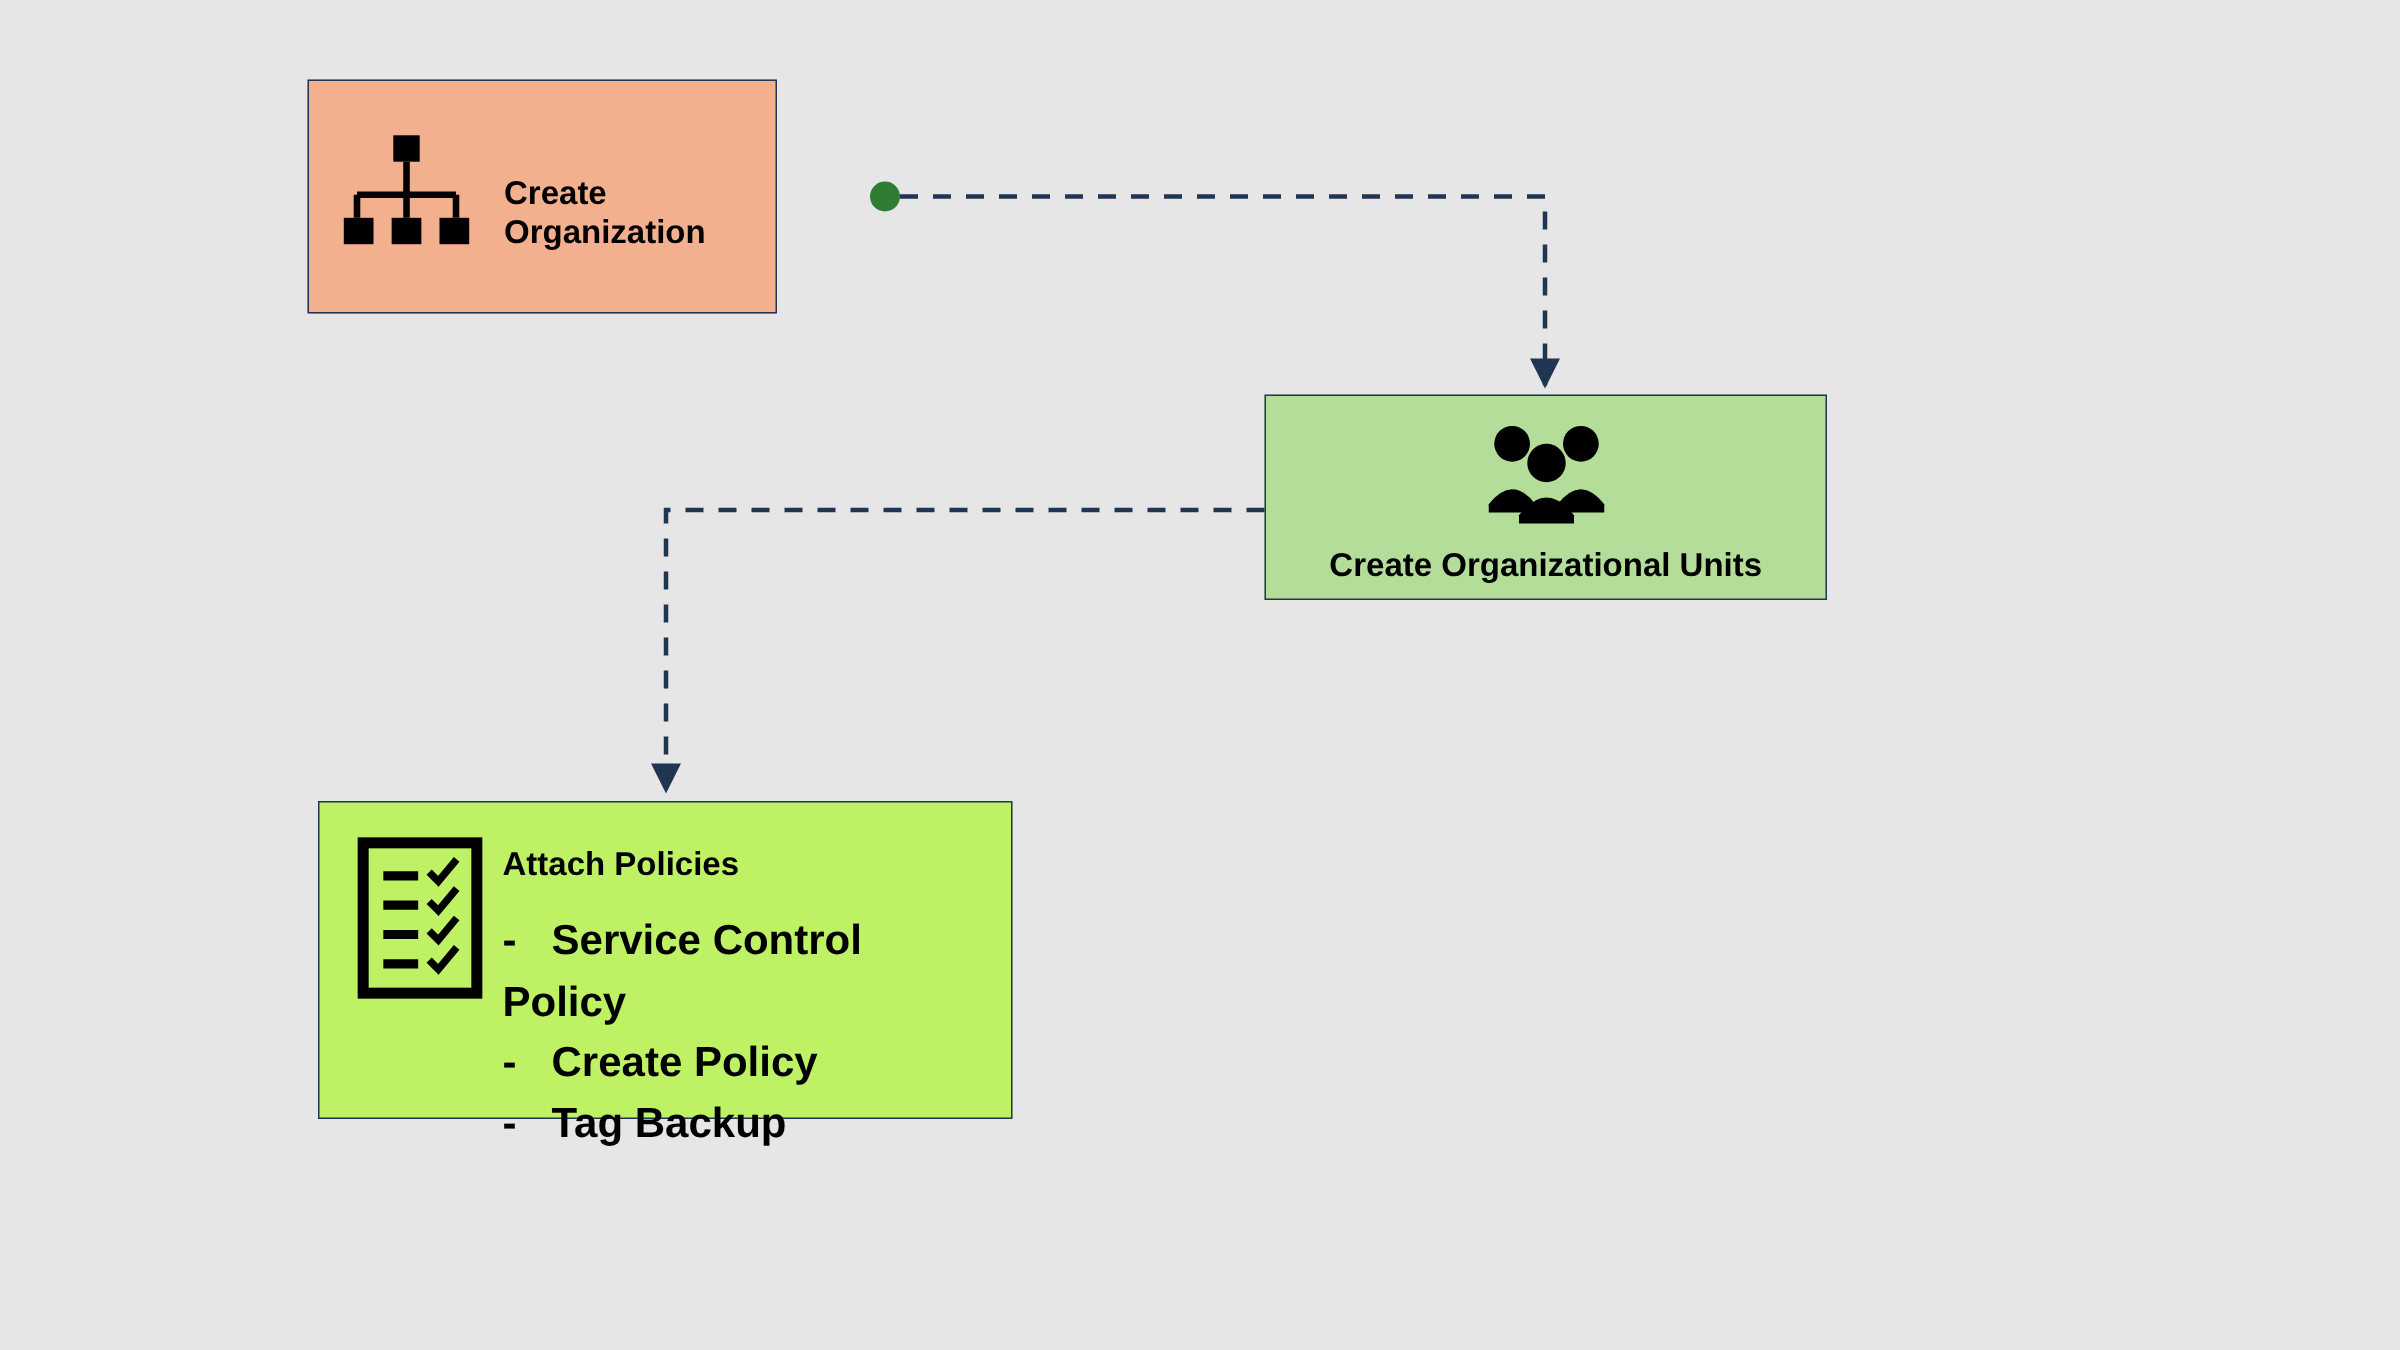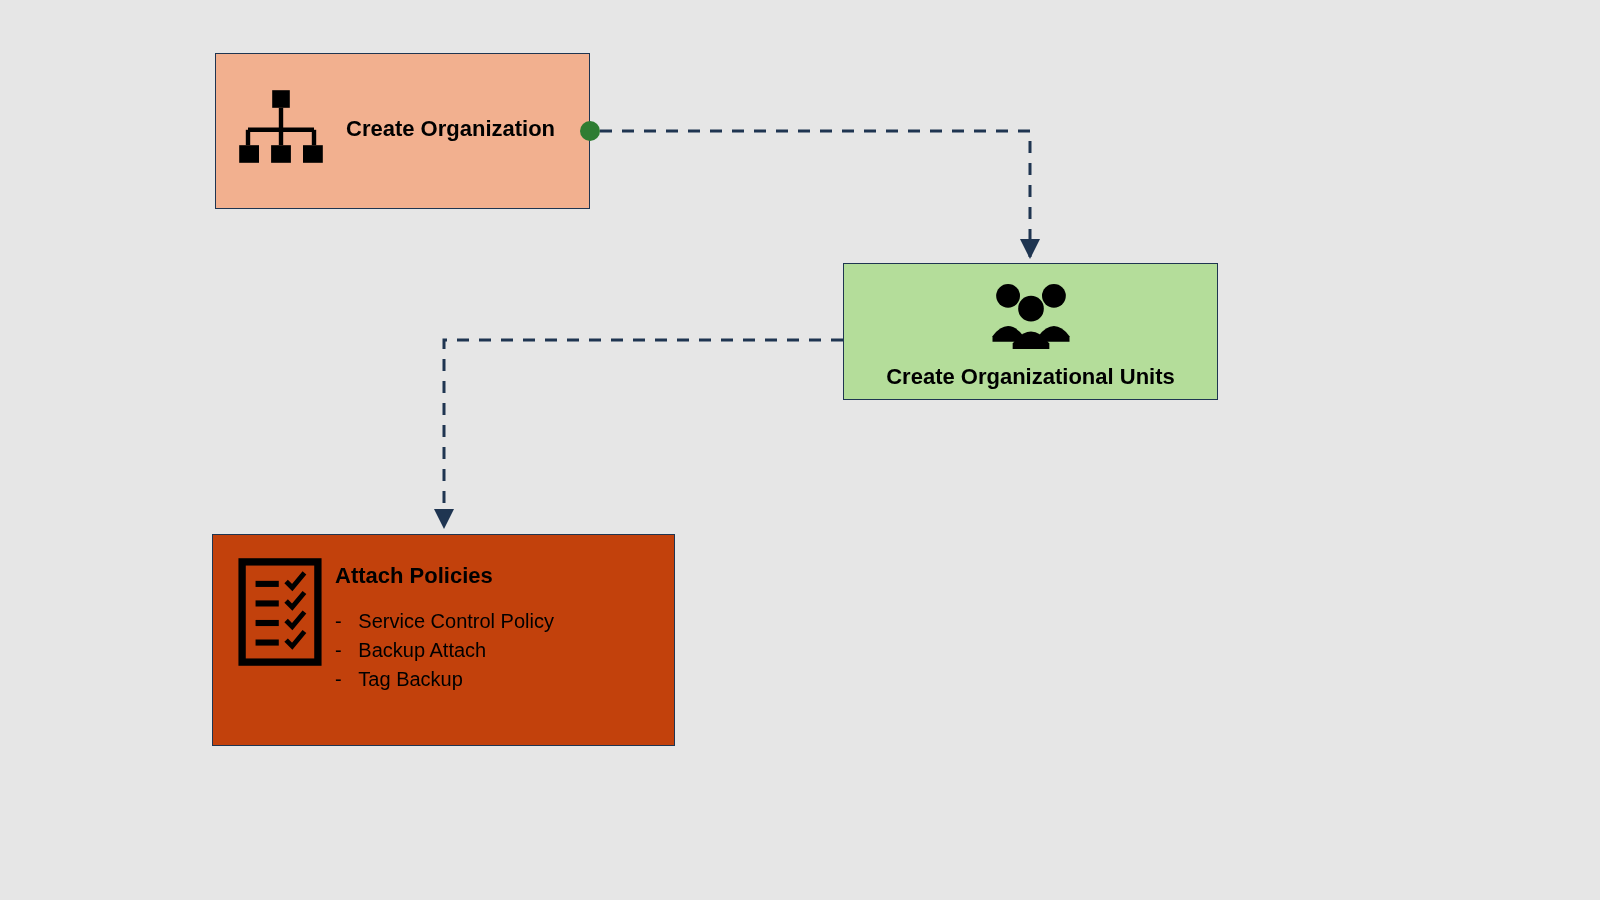--- a/index.html
+++ b/index.html
@@ -1,26 +1,26 @@
 <!DOCTYPE html>
 <html><head>
 <meta charset="utf-8">
 <style>
   html,body{margin:0;padding:0;width:1600px;height:900px;background:#e6e6e6;font-family:"Comic Sans MS","Segoe UI",sans-serif;overflow:hidden}
   .node{position:absolute;border:1px solid #1f3551;box-sizing:border-box}
   .orange{background:#f2b08f}
   .green{background:#b4dd9a}
-  .yellow{background:#c2410c}
+  .yellow{background:#bef264}
   .node-label{font-weight:bold}
   svg.full{position:absolute;left:0;top:0;width:1600px;height:900px;pointer-events:none}
 </style>
 </head>
 <body>
 
-<div class="node orange" style="left:215px;top:53px;width:375px;height:156px">
+<div class="node orange" style="left:205px;top:53px;width:313px;height:156px">
   <svg width="110" height="110" viewBox="0 0 100 100" style="position:absolute;left:10px;top:23px">
     <rect x="42" y="12" width="16" height="16"></rect>
     <line x1="50" y1="28" x2="50" y2="48" stroke="#000" stroke-width="4"></line>
     <line x1="20" y1="48" x2="80" y2="48" stroke="#000" stroke-width="4"></line>
     <line x1="20" y1="48" x2="20" y2="62" stroke="#000" stroke-width="4"></line>
     <line x1="50" y1="48" x2="50" y2="62" stroke="#000" stroke-width="4"></line>
     <line x1="80" y1="48" x2="80" y2="62" stroke="#000" stroke-width="4"></line>
     <rect x="12" y="62" width="18" height="16"></rect>
     <rect x="41" y="62" width="18" height="16"></rect>
     <rect x="70" y="62" width="18" height="16"></rect>
@@ -47,23 +47,23 @@
     <line x1="15" y1="38" x2="34" y2="38" stroke="#000" stroke-width="5"></line>
     <line x1="15" y1="54" x2="34" y2="54" stroke="#000" stroke-width="5"></line>
     <line x1="15" y1="70" x2="34" y2="70" stroke="#000" stroke-width="5"></line>
     <polyline points="40,20 45,25 55,13" fill="none" stroke="#000" stroke-width="4"></polyline>
     <polyline points="40,36 45,41 55,29" fill="none" stroke="#000" stroke-width="4"></polyline>
     <polyline points="40,52 45,57 55,45" fill="none" stroke="#000" stroke-width="4"></polyline>
     <polyline points="40,68 45,73 55,61" fill="none" stroke="#000" stroke-width="4"></polyline>
   </svg>
   <div style="position:absolute;left:122px;top:28px;right:15px">
     <div class="node-label" style="font-size:22px;margin-bottom:18px">Attach Policies</div>
-    <div style="font-size:20px;font-weight:normal;line-height:1.45">
+    <div style="font-size:28px;font-weight:bold;line-height:1.45">
       <div>-&nbsp;&nbsp;&nbsp;<span>Service Control Policy</span></div>
-      <div>-&nbsp;&nbsp;&nbsp;<span>Backup Attach</span></div>
+      <div>-&nbsp;&nbsp;&nbsp;<span>Create Policy</span></div>
       <div>-&nbsp;&nbsp;&nbsp;<span>Tag Backup</span></div>
     </div>
   </div>
 </div>
 
 <svg class="full">
   <defs>
     <marker id="arrow" viewBox="0 0 12 12" refX="10" refY="6" markerWidth="8" markerHeight="8" orient="auto-start-reverse">
       <path d="M1 1 L11 6 L1 11 z" fill="#1f3551"></path>
     </marker>

